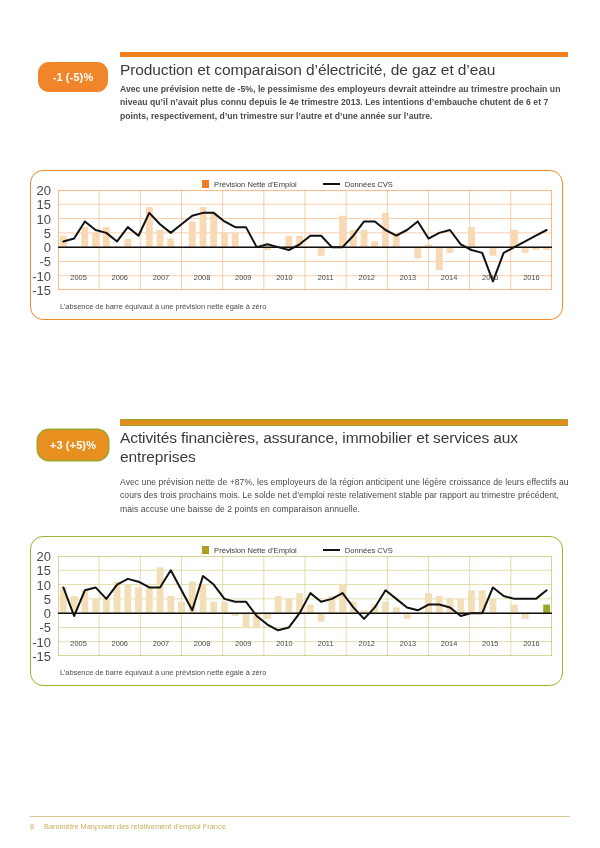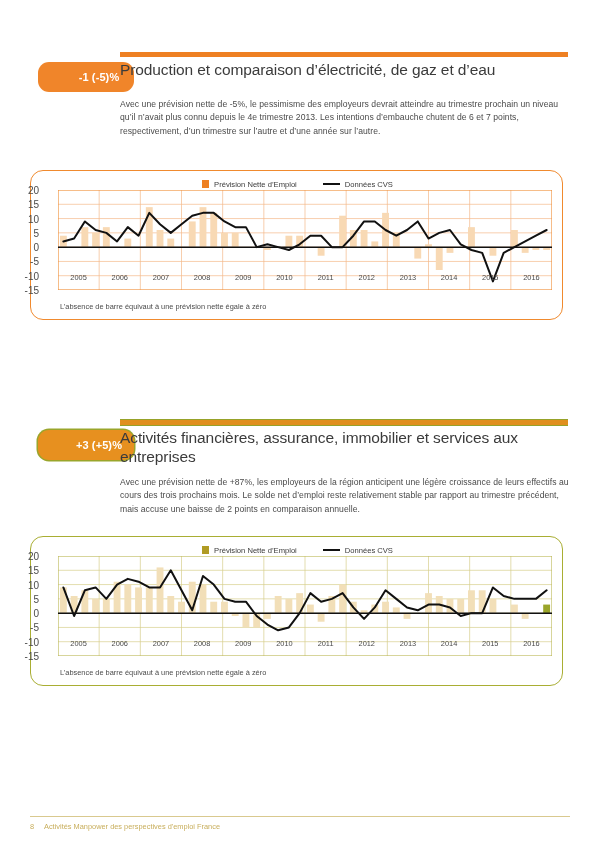--- a/index.html
+++ b/index.html
@@ -15,35 +15,35 @@
   .sec1{top:52px;}
   .sec2{top:420px;}
 
   .rule{position:absolute;left:120px;width:448px;height:5px;}
   .rule.orange{background:#ee8022;}
   .rule.olive{background:#e08f1e;box-shadow:0 -1px 0 0 #97a229, 0 1px 0 0 #97a229;}
 
   .badge{
     position:absolute;left:38px;top:10px;width:70px;height:30px;
     border-radius:11px;color:#ffffff;font-size:11px;font-weight:bold;
-    display:flex;align-items:center;justify-content:center;letter-spacing:.1px;padding-left:26px;
+    display:flex;align-items:center;justify-content:center;letter-spacing:.1px;
   }
   .badge.orange{background:#f0852a;}
   .badge.olive{background:#e7901f;box-shadow:0 0 0 1.5px #9aa52b;}
 
   .heading{
     position:absolute;left:120px;top:8px;width:450px;
     font-size:15.5px;color:#3b3b3b;font-weight:400;line-height:19px;
     letter-spacing:-0.1px;
   }
   .para{
     position:absolute;left:120px;width:450px;
     font-size:8.6px;color:#4a4a4a;line-height:13.4px;letter-spacing:.05px;
   }
-  .sec1 .para{top:46px;}
+  .sec1 .para{top:31px;font-weight:bold;}
   .sec2 .para{top:56px;}
 
   
   .chartbox{
     position:absolute;left:30px;width:533px;height:150px;
     border-radius:13px;background:#fff;box-sizing:border-box;
   }
   .chartbox.orange{border:1.6px solid #f08a2e;}
   .chartbox.olive{border:1.6px solid #a9ae33;}
   .c1{top:170px;}
@@ -56,21 +56,21 @@
   }
   .legend .item{display:flex;align-items:center;gap:5px;}
   .swatch{width:7px;height:8px;display:block;}
   .sw-orange{background:#ee8022;}
   .sw-olive{background:#b09b24;}
   .dash{width:17px;height:2.6px;background:#111;display:block;}
 
   .plotwrap{position:absolute;left:0;top:19px;width:533px;height:100px;}
   .ylabels{position:absolute;left:4px;top:0;width:20px;height:100px;}
   .ylabels span{
-    position:absolute;right:16px;font-size:10px;color:#4a4a4a;
+    position:absolute;right:4px;font-size:13px;color:#4a4a4a;
     transform:translateY(-50%);text-align:right;white-space:nowrap;
   }
   .plot{position:absolute;left:27px;top:0;right:12px;height:100px;}
   .xlabels{position:absolute;left:27px;top:102px;right:12px;height:12px;}
   .xlabels span{
     position:absolute;font-size:7.4px;color:#4a4a4a;
     transform:translateX(-50%);white-space:nowrap;
   }
   .note{
     position:absolute;left:29px;bottom:8px;font-size:7.4px;color:#4a4a4a;
@@ -303,16 +303,16 @@
         <span style="left: 349.917px;">2013</span>
         <span style="left: 391.083px;">2014</span>
         <span style="left: 432.25px;">2015</span>
         <span style="left: 473.417px;">2016</span>
       </div>
     <div class="note">L’absence de barre équivaut à une prévision nette égale à zéro</div>
   </div>
 
   <div class="footrule"></div>
   <div class="footer">
-    <span class="pg">8</span><span>Activités Manpower des perspectives d'emploi France</span>
+    <span class="pg">8</span><span>Baromètre Manpower des relativement d'emploi France</span>
   </div>
 
 </div>
 
 </body></html>

